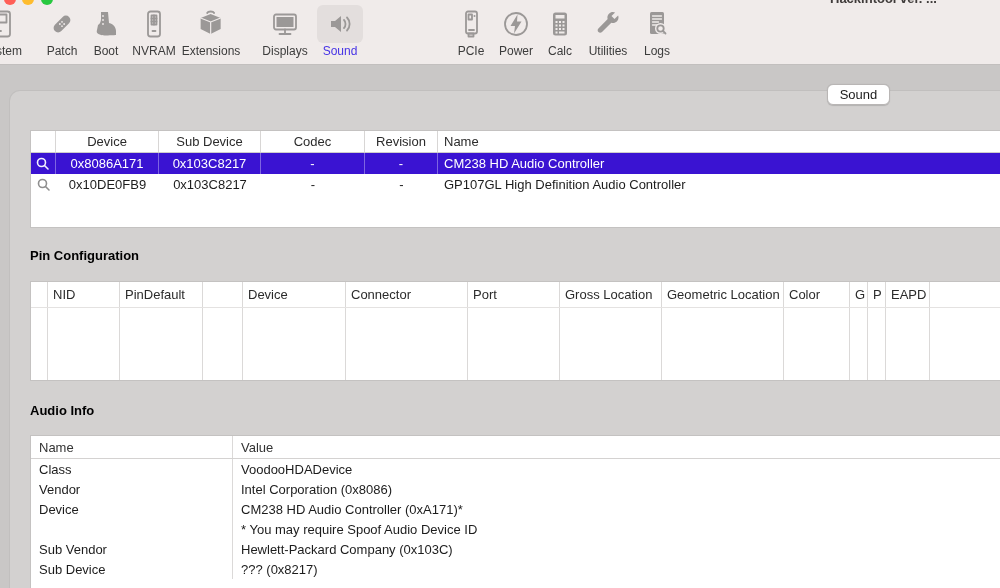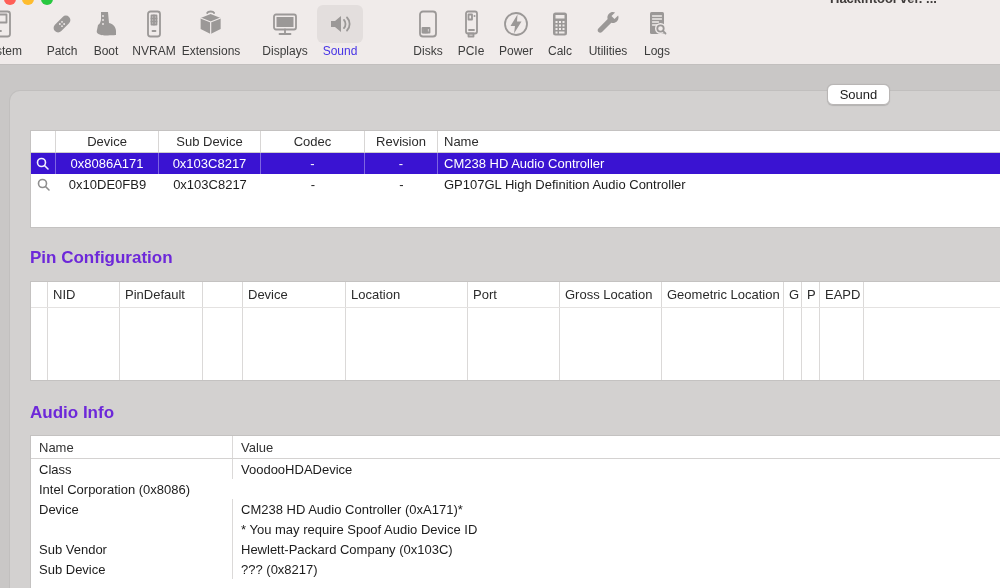--- a/index.html
+++ b/index.html
@@ -24,21 +24,21 @@
   .tb-icon svg .lite { fill:#f0ebea; stroke:none; }
 
   
   .panel { position:absolute; left:10px; top:91px; width:1010px; height:520px;
            background:#d3d1d0; border-radius:10px 0 0 0; box-shadow:0 0 0 1px rgba(0,0,0,0.04); }
   .sound-tab { position:absolute; left:827px; top:84px; width:63px; height:21px;
                background:#ffffff; border:1px solid #b9b6b5; border-radius:6px;
                font-size:13px; color:#1c1c1c; display:flex; align-items:center; justify-content:center;
                box-shadow:0 0.5px 1px rgba(0,0,0,0.15); }
 
-  .section-title { position:absolute; left:30px; font-size:17px; font-weight:700; color:#6d28d9; }
+  .section-title { position:absolute; left:30px; font-size:13px; font-weight:700; color:#000000; }
   .tbl { position:absolute; left:30px; background:#ffffff; border:1px solid #c4c2c1; }
 
   
   .dev-tbl { top:130px; width:985px; height:98px; }
   .dev-hdr { display:flex; height:22px; border-bottom:1px solid #cfcdcc; font-size:13px; color:#2b2b2b; }
   .dev-hdr .c { display:flex; align-items:center; justify-content:center; border-right:1px solid #d8d6d5; }
   .dev-hdr .c.name { justify-content:flex-start; padding-left:6px; border-right:none; }
   .dev-row { display:flex; height:21px; font-size:13px; color:#1c1c1c; align-items:stretch; }
   .dev-row .c { display:flex; align-items:center; justify-content:center; }
   .dev-row .c.name { justify-content:flex-start; padding-left:6px; }
@@ -150,30 +150,20 @@
       <div class="tb-icon">
         <svg width="30" height="30" viewBox="0 0 30 30">
             <path class="fil" d="M6 12 h4 l6-5 v16 l-6-5 H6 Z"></path>
             <path d="M19 11 c2 2 2 6 0 8 M22 8.5 c3.5 3.5 3.5 9.5 0 13"></path>
           </svg>
       </div>
       <div class="tb-label">Sound</div>
     </div>
 
 
-    <div class="tb-item" style="left:428px;">
-      <div class="tb-icon">
-        <svg width="30" height="30" viewBox="0 0 30 30">
-            <rect x="7" y="2.5" width="16" height="25" rx="3"></rect>
-            <rect x="9.5" y="19" width="7" height="4.5"></rect>
-            <path d="M11 19 v4.5 M12.5 19 v4.5 M14 19 v4.5"></path>
-          </svg>
-      </div>
-      <div class="tb-label">Disks</div>
-    </div>
 
     <div class="tb-item" style="left:471px;">
       <div class="tb-icon">
         <svg width="30" height="30" viewBox="0 0 30 30">
             <rect x="10" y="2.5" width="11" height="22" rx="2"></rect>
             <rect x="12.5" y="5.5" width="3.5" height="5"></rect>
             <circle class="fil" cx="18.5" cy="7" r="1"></circle>
             <path d="M13 21 h5"></path>
             <rect x="12.5" y="24.5" width="5" height="3"></rect>
           </svg>
@@ -291,30 +281,33 @@
     <div class="pin-col" style="width:83px;">
         <div class="h">PinDefault</div>
       </div>
     <div class="pin-col" style="width:40px;">
         <div class="h"></div>
       </div>
     <div class="pin-col" style="width:103px;">
         <div class="h">Device</div>
       </div>
     <div class="pin-col" style="width:122px;">
-        <div class="h">Location</div>
+        <div class="h">Connector</div>
       </div>
     <div class="pin-col" style="width:92px;">
         <div class="h">Port</div>
       </div>
     <div class="pin-col" style="width:102px;">
         <div class="h">Gross Location</div>
       </div>
     <div class="pin-col" style="width:122px;">
         <div class="h">Geometric Location</div>
+      </div>
+    <div class="pin-col" style="width:66px;">
+        <div class="h">Color</div>
       </div>
     <div class="pin-col" style="width:18px;">
         <div class="h">G</div>
       </div>
     <div class="pin-col" style="width:18px;">
         <div class="h">P</div>
       </div>
     <div class="pin-col" style="width:44px;">
         <div class="h">EAPD</div>
       </div>
@@ -328,20 +321,21 @@
   <div class="tbl aud-tbl">
     <div class="aud-hdr">
       <div class="aud-name">Name</div>
       <div class="aud-val">Value</div>
     </div>
     <div class="aud-row">
       <div class="aud-name">Class</div>
       <div class="aud-val">VoodooHDADevice</div>
     </div>
     <div class="aud-row">
+      <div class="aud-name">Vendor</div>
       <div class="aud-val">Intel Corporation (0x8086)</div>
     </div>
     <div class="aud-row">
       <div class="aud-name">Device</div>
       <div class="aud-val">CM238 HD Audio Controller (0xA171)*</div>
     </div>
     <div class="aud-row">
       <div class="aud-name"></div>
       <div class="aud-val">* You may require Spoof Audio Device ID</div>
     </div>

